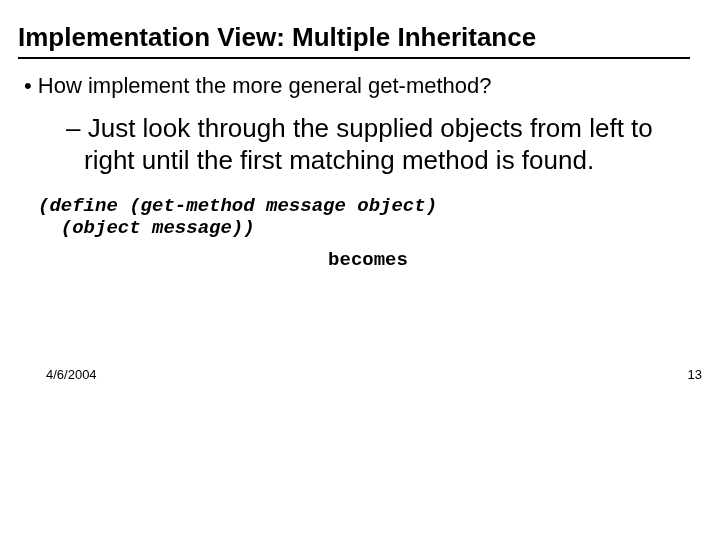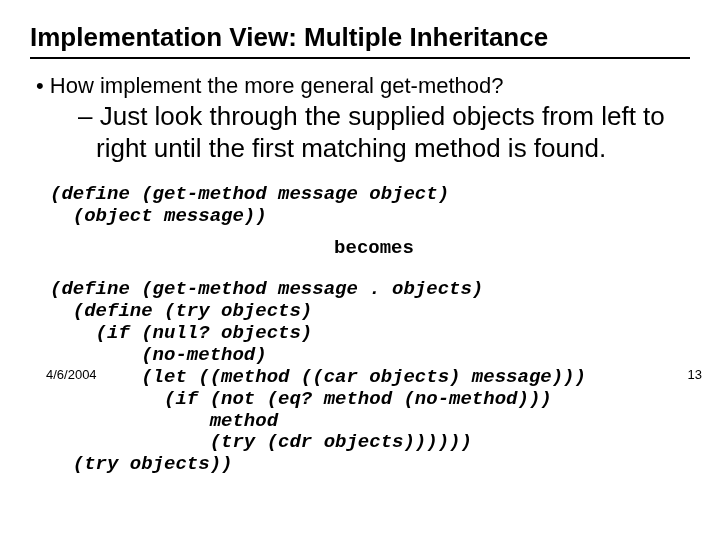--- a/index.html
+++ b/index.html
@@ -1,21 +1,21 @@
 <!DOCTYPE html>
 <html><head>
 <meta charset="utf-8">
 <style>
   * { margin: 0; padding: 0; box-sizing: border-box; }
   html, body { width: 720px; height: 540px; background: #fff; font-family: Arial, Helvetica, sans-serif; color: #000; }
-  .slide { position: relative; width: 720px; height: 400px; padding: 22px 30px 0 30px; }
+  .slide { position: relative; width: 720px; height: 400px; padding: 22px 30px 0 18px; }
   .title { font-size: 26px; font-weight: bold; margin-bottom: 4px; }
   .rule { border: none; border-top: 2px solid #000; margin-bottom: 14px; }
   .bullets { padding-left: 6px; }
-  .b1 { font-size: 22px; line-height: 1.2; padding-left: 18px; text-indent: -18px; margin-bottom: 2px; }
+  .b1 { font-size: 22px; line-height: 1.2; padding-left: 18px; text-indent: -18px; margin-bottom: 14px; }
   .b1::before { content: "• "; }
   .b2 { font-size: 26px; line-height: 1.2; padding-left: 60px; text-indent: -18px; }
   .b2::before { content: "– "; }
   .code { font-family: "Courier New", Courier, monospace; font-size: 19px; font-weight: bold; white-space: pre; line-height: 1.15; margin: 20px 0 0 20px; font-style: italic; }
   .becomes { font-family: "Courier New", Courier, monospace; font-size: 19px; font-weight: bold; margin: 10px 0 0 28px; text-align: center; }
   .footer-date { position: absolute; left: 46px; bottom: 18px; font-size: 13px; }
   .footer-page { position: absolute; right: 18px; bottom: 18px; font-size: 13px; }
 </style>
 </head>
 <body>
@@ -27,25 +27,16 @@
   <div class="bullets">
     <div class="b1">How implement the more general get-method?</div>
     <div class="b2">Just look through the supplied objects from left to right until the first matching method is found.</div>
   </div>
 
   <div class="code">(define (get-method message object)
   (object message))</div>
 
   <div class="becomes">becomes</div>
 
-  <div class="code">(define (get-method message . objects)
-  (define (try objects)
-    (if (null? objects)
-        (no-method)
-        (let ((method ((car objects) message)))
-          (if (not (eq? method (no-method)))
-              method
-              (try (cdr objects))))))
-  (try objects))</div>
 
   <div class="footer-date">4/6/2004</div>
   <div class="footer-page">13</div>
 </div>
 
 </body></html>

